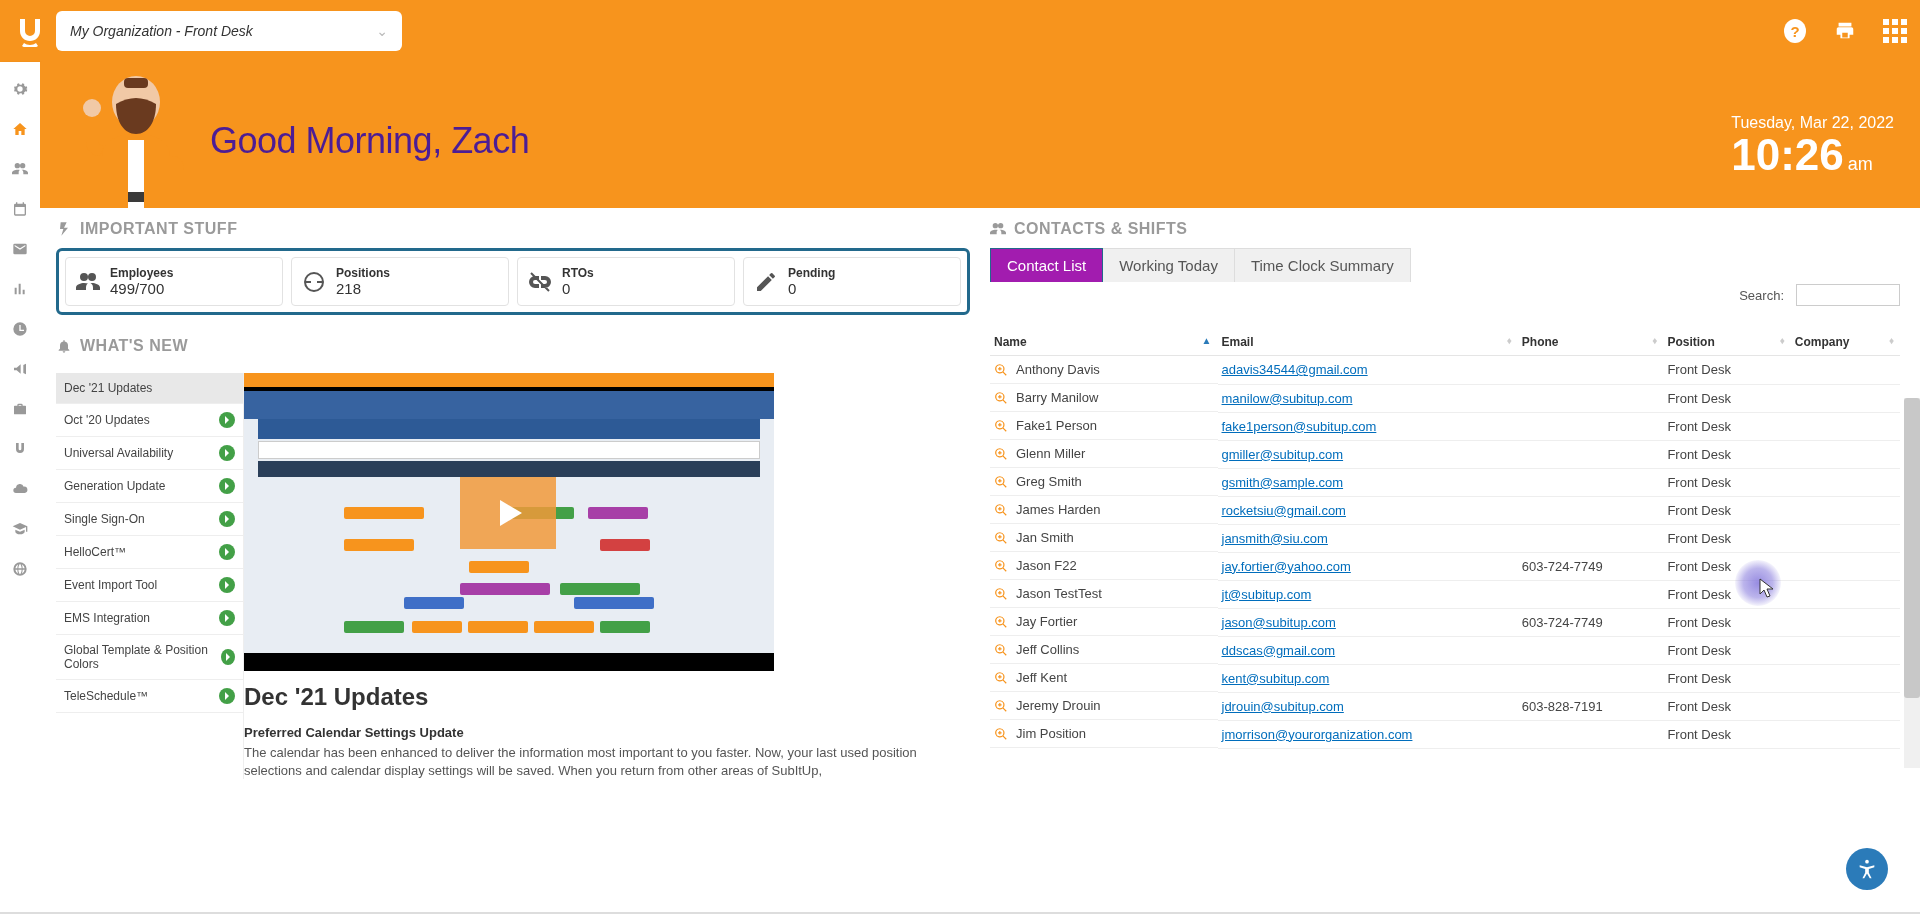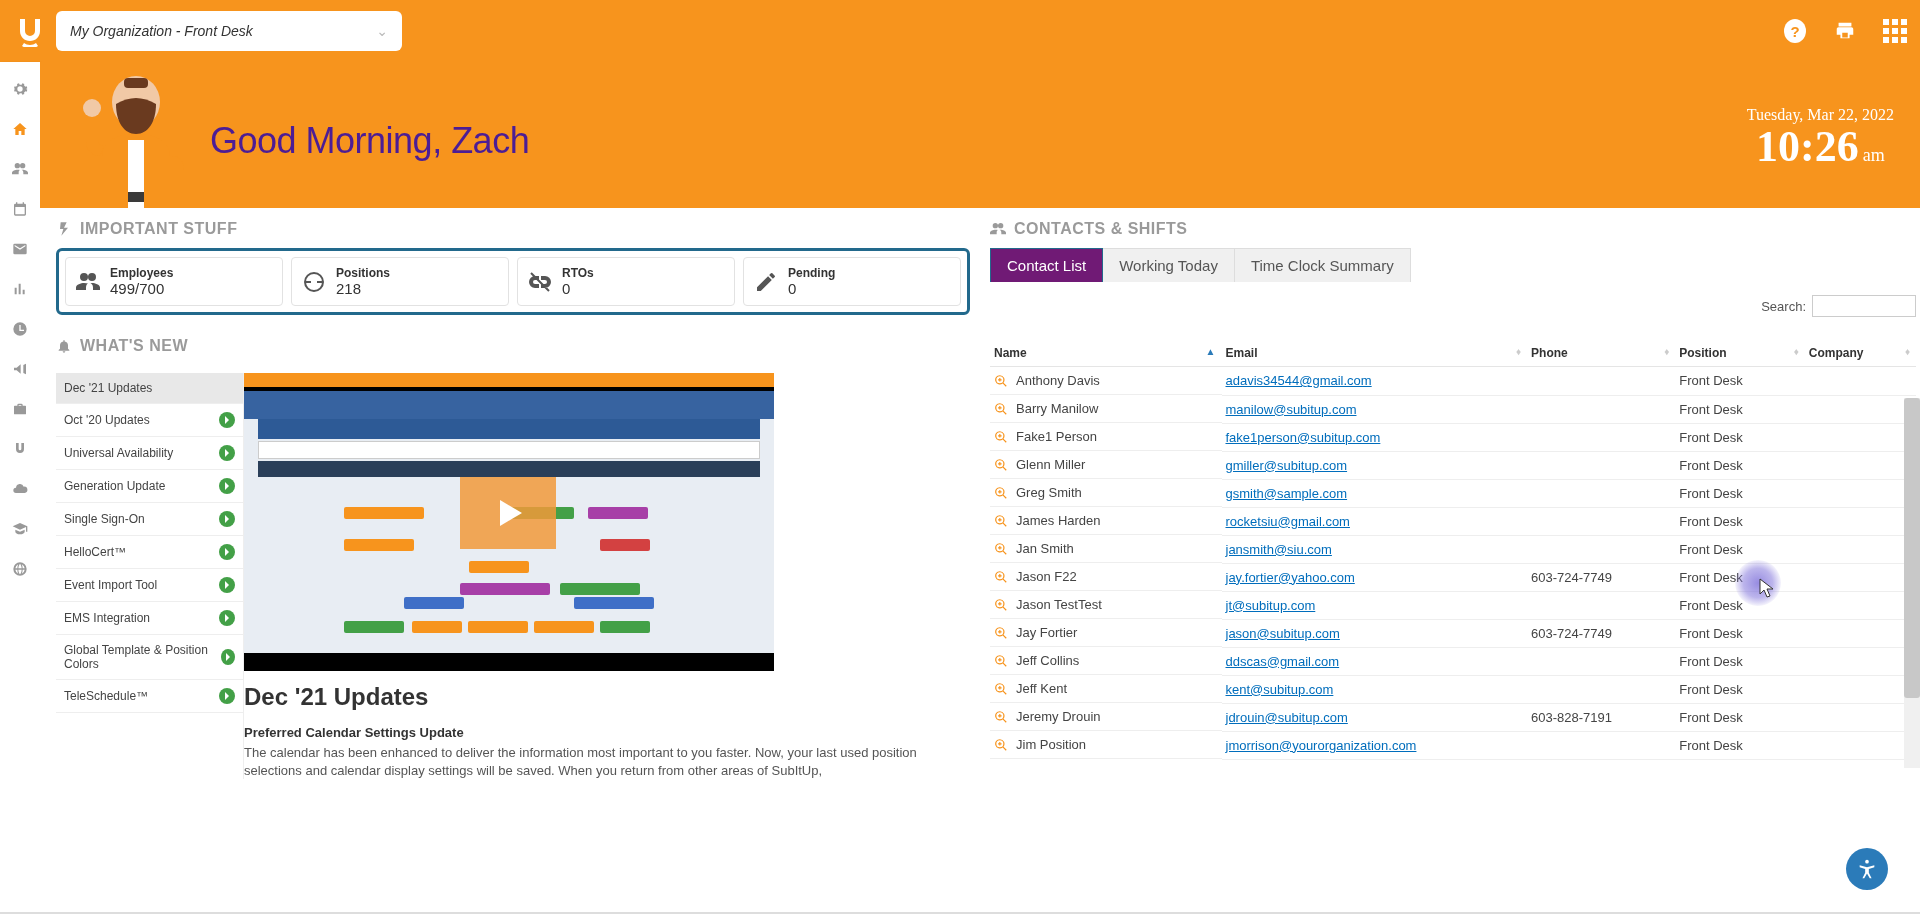--- a/index.html
+++ b/index.html
@@ -28,29 +28,29 @@
 .rail .ricn svg { width:16px; height:16px; fill: currentColor; }
 
 
 .main { position: absolute; left: 40px; right: 0; top: 62px; bottom: 0; background: #fff; }
 
 
 .band { background: #f7941d; height: 146px; position: relative; color: #fff; }
 .avatar { position: absolute; left: 26px; bottom: 0; width: 140px; height: 148px; }
 .avatar svg { width: 140px; height: 148px; }
 .greeting { position: absolute; left: 170px; top: 58px; font-size: 36px; font-weight: 400; letter-spacing: -0.5px; color:#4c1d95; }
-.datetime { position: absolute; right: 26px; top: 44px; text-align: center; font-family: Liberation Serif, serif; }
+.datetime { position: absolute; right: 26px; top: 52px; text-align: left; }
 .datetime .date { font-size: 16px; color: #fff; }
 .datetime .time { font-size: 44px; font-weight: 700; color: #fff; line-height: 1.05; }
 .datetime .ampm { font-size: 18px; font-weight: 400; margin-left: 4px; }
 
 
 .content { position: absolute; top: 146px; left: 0; right: 0; bottom: 0; display: flex; }
 .col-left { width: 50%; padding: 12px 10px 0 16px; }
-.col-right { width: 50%; padding: 12px 4px 0 10px; position: relative; }
+.col-right { width: 50%; padding: 12px 20px 0 10px; position: relative; }
 
 .section-title { color: #9a9a9a; font-size: 16px; font-weight: 600; letter-spacing: 0.5px; display:flex; align-items:center; gap:8px; margin-bottom:10px; }
 .section-title .sicn { width:16px; height:16px; fill:#9a9a9a; }
 
 
 .cards-wrap { border: 3px solid #22698c; border-radius: 6px; padding: 6px; display:flex; gap:8px; }
 .card { flex:1; background:#fff; border:1px solid #e2e2e2; border-radius:4px; padding: 8px 10px; display:flex; align-items:center; gap:10px; cursor:pointer; }
 .card .icn { width:24px; height:24px; color:#555; }
 .card .icn svg { width:24px; height:24px; fill:#555; }
 .card .txt .label { font-size: 12px; font-weight: 700; color:#333; }
@@ -79,24 +79,24 @@
 .video .gb-red { background:#d34141; }
 .video .gb-blue { background:#3f6fc7; }
 .video .thumb-topbar { position:absolute; top:0; left:0; right:0; height:14px; background:#f7941d; }
 .wn-article-title { font-size: 24px; font-weight:700; color:#333; margin-top: 12px; }
 .wn-sub { font-size: 13px; font-weight:700; color:#333; margin-top: 14px; }
 .wn-body { font-size: 13px; color:#555; margin-top: 4px; line-height: 1.35; }
 
 
 .tabs { display:flex; gap:0; margin-top: 2px; }
 .tab { padding: 8px 16px; background:#f0f0f0; color:#555; font-size:15px; border:1px solid #ddd; border-bottom:none; cursor:pointer; }
-.tab.active { background:#701a75; color:#fff; border-color:#22698c; }
+.tab.active { background:#a21caf; color:#fff; border-color:#22698c; }
 .tab + .tab { border-left: none; }
 
-.search-row { display:flex; justify-content:flex-end; align-items:center; margin-top: 13px; gap:6px; }
+.search-row { display:flex; justify-content:flex-end; align-items:center; margin-top: 2px; gap:12px; }
 .search-row label { font-size: 13px; color:#555; }
 .search-row input { width: 104px; height: 22px; border:1px solid #ccc; padding: 2px 4px; font-size:12px; }
 
 .tbl { width: 100%; margin-top: 23px; border-collapse: collapse; font-size: 13px; }
 .tbl th { text-align:left; font-weight:700; color:#333; padding: 6px 4px; border-bottom:1px solid #e5e5e5; font-size: 12px; position:relative; }
 .tbl th .sorter { position:absolute; right:6px; top:6px; color:#ccc; font-size:10px; }
 .tbl th.sorted .sorter { color:#2b7bb9; }
 .tbl td { padding: 6px 4px; border-bottom:1px solid #eee; color:#444; }
 .tbl td.name-cell { display:flex; align-items:center; gap:8px; }
 .mag { width:14px; height:14px; color:#f7941d; cursor:pointer; }

